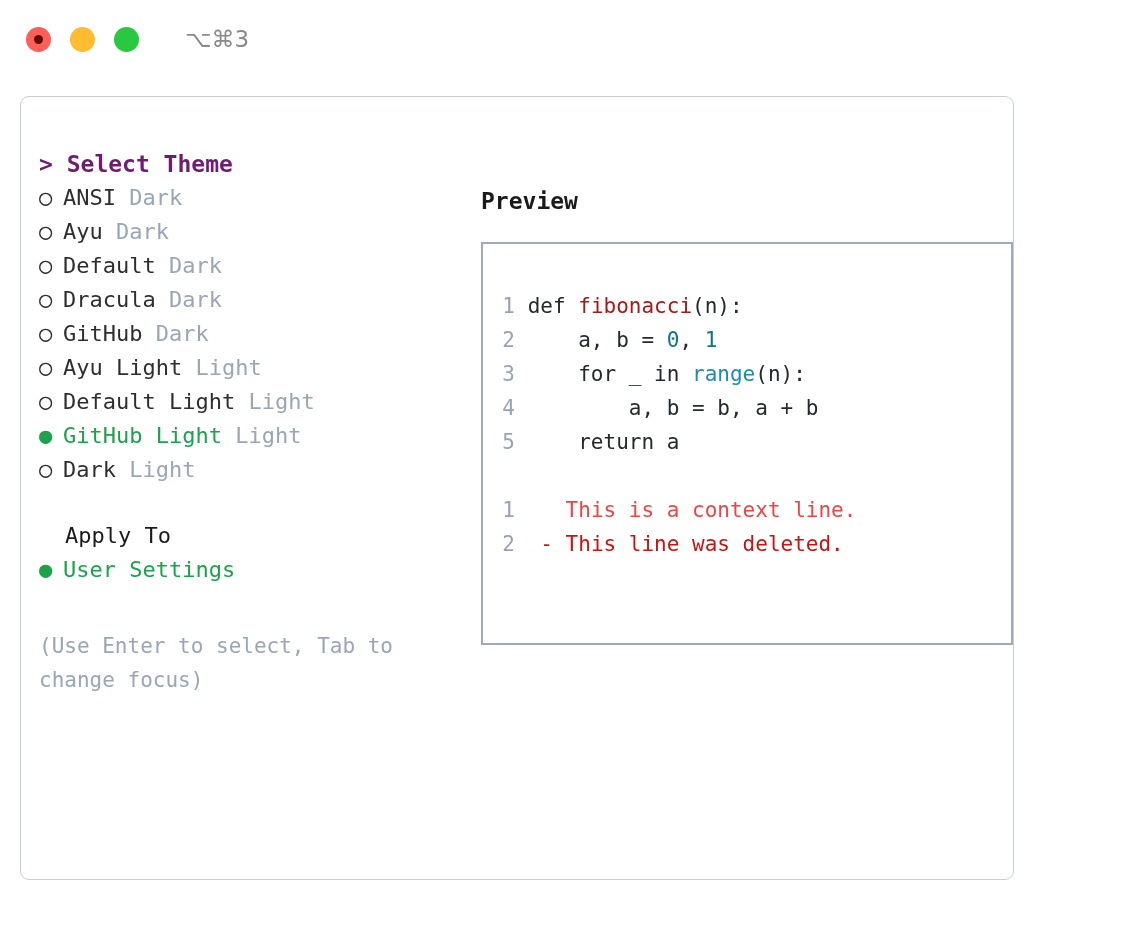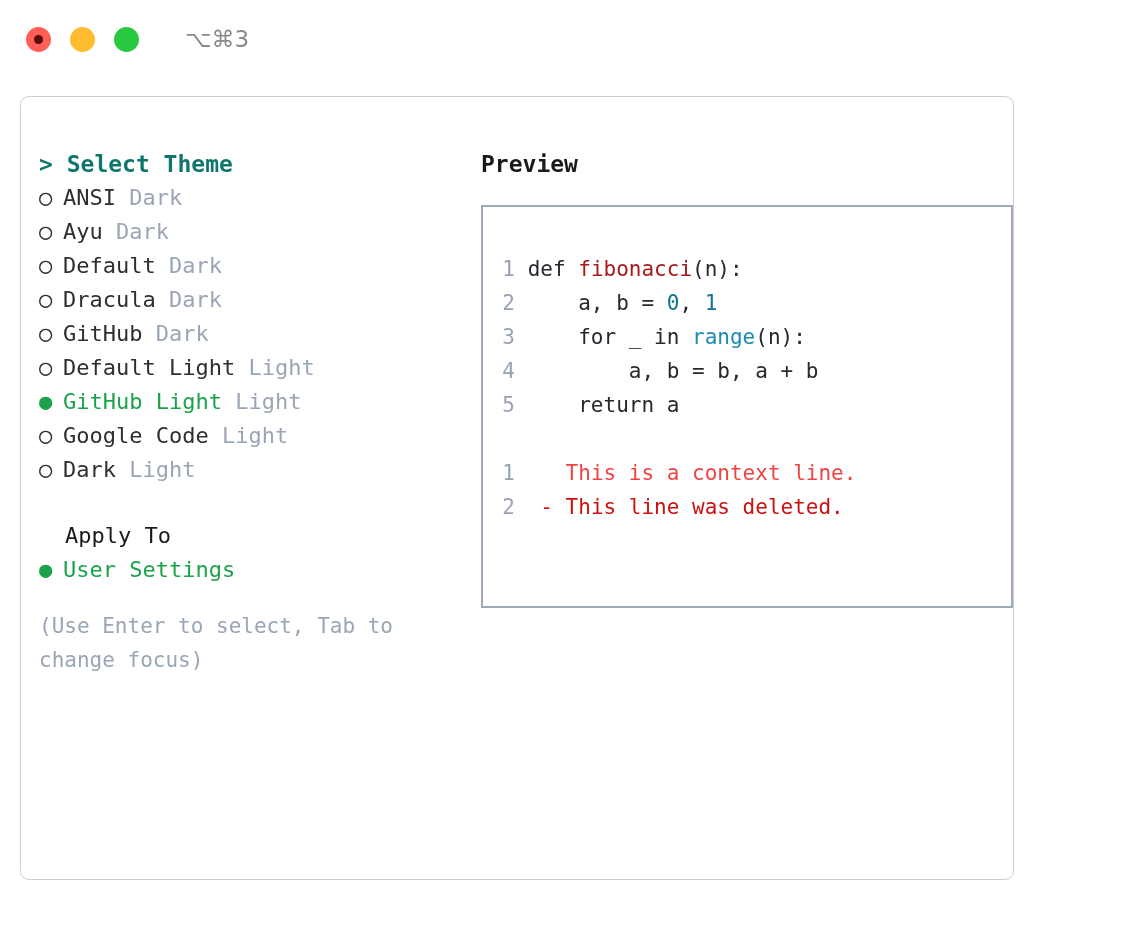--- a/index.html
+++ b/index.html
@@ -75,21 +75,21 @@
 
   
   #left-col {
     width: 480px;
     padding: 50px 0 0 18px;
     box-sizing: border-box;
   }
   .list-title {
     font-size: 23px;
     font-weight: bold;
-    color: #0f766e;
+    color: #701a75;
     line-height: 34px;
     white-space: pre;
   }
   .theme-row {
     font-size: 22px;
     line-height: 34px;
     color: #2e2e2e;
     white-space: pre;
     display: block;
   }
@@ -116,39 +116,40 @@
     font-size: 22px;
     line-height: 34px;
     color: #2e2e2e;
     white-space: pre;
     display: block;
   }
   .apply-row.selected .name,
   .apply-row.selected .bullet { color: #1aa34a; }
 
   .hint {
-    margin-top: 22px;
+    margin-top: 42px;
     font-size: 21px;
     line-height: 34px;
     color: #9aa5b5;
     width: 410px;
   }
 
   
   #right-col {
     flex: 1;
     padding: 50px 0 0 0;
     box-sizing: border-box;
   }
   .preview-title {
     font-size: 23px;
     font-weight: bold;
     color: #1a1a1a;
     line-height: 34px;
     margin-left: 0px;
+    margin-top: 37px;
   }
   #preview-box {
     margin-top: 24px;
     width: 532px;
     height: 403px;
     border: 2px solid #a0a9b8;
     box-sizing: border-box;
     background: #ffffff;
     padding: 45px 0 0 0;
   }
@@ -194,23 +195,23 @@
   <div id="panel-inner">
 
     <div id="left-col">
       <div class="list-title">&gt; Select Theme</div>
       <div id="theme-list">
           <div class="theme-row"><span class="bullet">○</span><span class="name">ANSI</span> <span class="tag">Dark</span></div>
           <div class="theme-row"><span class="bullet">○</span><span class="name">Ayu</span> <span class="tag">Dark</span></div>
           <div class="theme-row"><span class="bullet">○</span><span class="name">Default</span> <span class="tag">Dark</span></div>
           <div class="theme-row"><span class="bullet">○</span><span class="name">Dracula</span> <span class="tag">Dark</span></div>
           <div class="theme-row"><span class="bullet">○</span><span class="name">GitHub</span> <span class="tag">Dark</span></div>
+          <div class="theme-row"><span class="bullet">○</span><span class="name">Ayu Light</span> <span class="tag">Light</span></div>
           <div class="theme-row"><span class="bullet">○</span><span class="name">Default Light</span> <span class="tag">Light</span></div>
           <div class="theme-row selected"><span class="bullet">●</span><span class="name">GitHub Light</span> <span class="tag">Light</span></div>
-          <div class="theme-row"><span class="bullet">○</span><span class="name">Google Code</span> <span class="tag">Light</span></div>
           <div class="theme-row"><span class="bullet">○</span><span class="name">Dark</span> <span class="tag">Light</span></div>
         </div>
 
       <div class="section-gap"></div>
       <div class="apply-title">Apply To</div>
       <div id="apply-list">
           <div class="apply-row selected"><span class="bullet">●</span><span class="name">User Settings</span></div>
         </div>
 
       <div class="hint">(Use Enter to select, Tab to change focus)</div>

